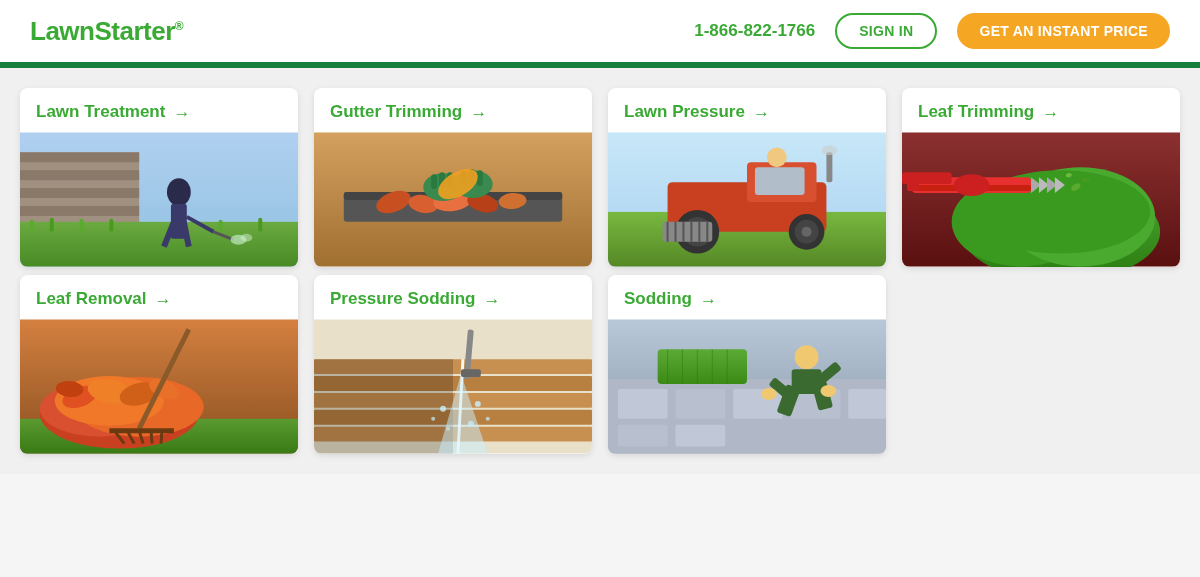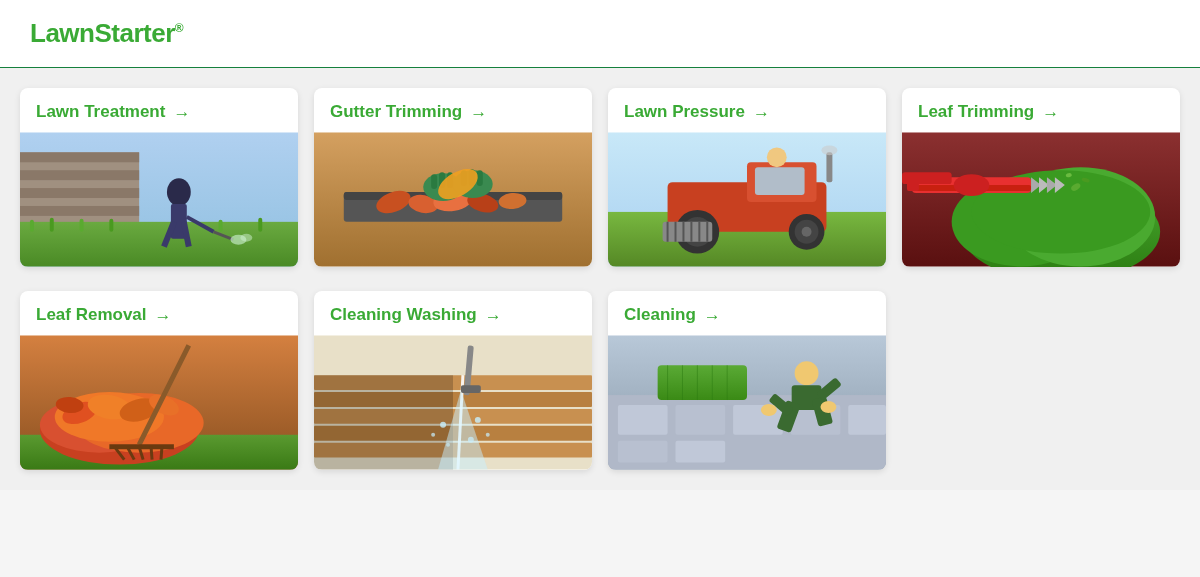--- a/index.html
+++ b/index.html
@@ -11,21 +11,21 @@
     }
 
     
     .header {
       background: #fff;
       display: flex;
       align-items: center;
       justify-content: space-between;
       padding: 0 30px;
       height: 68px;
-      border-bottom: 1px solid #15803d;
+      border-bottom: 6px solid #15803d;
     }
     .logo {
       font-size: 26px;
       font-weight: 900;
       color: #3aaa35;
       letter-spacing: -0.5px;
     }
     .logo sup {
       font-size: 12px;
       font-weight: 700;
@@ -112,20 +112,25 @@
       display: block;
     }
   </style>
 </head>
 <body>
 
 <header class="header">
   <div class="logo">
     <span>LawnStarter</span><sup>®</sup>
   </div>
+  <div class="header-right">
+    <a href="#" class="phone">1-866-822-1766</a>
+    <button class="sign-in-btn">SIGN IN</button>
+    <button class="instant-price-btn">GET AN INSTANT PRICE</button>
+  </div>
 </header>
 
 <main class="main">
 
   <div class="grid">
 
     <div class="card">
       <div class="card-title">
         <span>Lawn Treatment</span>
         <span class="arrow">→</span>
@@ -302,21 +307,21 @@
 
           <ellipse cx="175" cy="55" rx="5" ry="3" fill="#5aaa30" transform="rotate(-30 175 55)"></ellipse>
           <ellipse cx="185" cy="48" rx="4" ry="2" fill="#4a9a20" transform="rotate(15 185 48)"></ellipse>
           <ellipse cx="168" cy="43" rx="3" ry="2" fill="#6abb40" transform="rotate(-10 168 43)"></ellipse>
         </svg>
       </div>
     </div>
 
   </div>
 
-  <div class="grid" style="margin-top:24px;">
+  <div class="grid" style="margin-top:8px;">
 
     <div class="card">
       <div class="card-title">
         <span>Leaf Removal</span>
         <span class="arrow">→</span>
       </div>
       <div>
         <svg class="service-image" viewBox="0 0 280 135" xmlns="http://www.w3.org/2000/svg">
           <defs>
             <linearGradient id="leafBg" x1="0" y1="0" x2="0" y2="1">
@@ -350,21 +355,21 @@
           <line x1="108" y1="112" x2="115" y2="125" stroke="#6a3a10" stroke-width="3"></line>
           <line x1="120" y1="112" x2="124" y2="125" stroke="#6a3a10" stroke-width="3"></line>
           <line x1="132" y1="112" x2="133" y2="125" stroke="#6a3a10" stroke-width="3"></line>
           <line x1="143" y1="112" x2="142" y2="125" stroke="#6a3a10" stroke-width="3"></line>
         </svg>
       </div>
     </div>
 
     <div class="card">
       <div class="card-title">
-        <span>Cleaning Washing</span>
+        <span>Pressure Sodding</span>
         <span class="arrow">→</span>
       </div>
       <div>
         <svg class="service-image" viewBox="0 0 280 135" xmlns="http://www.w3.org/2000/svg">
           <defs>
             <linearGradient id="deckBg" x1="0" y1="0" x2="0" y2="1">
               <stop offset="0%" stop-color="#c09050"></stop>
               <stop offset="100%" stop-color="#906830"></stop>
             </linearGradient>
           </defs>
@@ -390,21 +395,21 @@
           <circle cx="158" cy="105" r="3" fill="rgba(200,240,255,0.7)"></circle>
 
           <rect x="155" y="10" width="6" height="50" fill="#888" rx="2" transform="rotate(5 155 10)"></rect>
           <rect x="148" y="50" width="20" height="8" fill="#666" rx="2"></rect>
         </svg>
       </div>
     </div>
 
     <div class="card">
       <div class="card-title">
-        <span>Cleaning</span>
+        <span>Sodding</span>
         <span class="arrow">→</span>
       </div>
       <div>
         <svg class="service-image" viewBox="0 0 280 135" xmlns="http://www.w3.org/2000/svg">
           <defs>
             <linearGradient id="sodBg" x1="0" y1="0" x2="0" y2="1">
               <stop offset="0%" stop-color="#b8c8d8"></stop>
               <stop offset="100%" stop-color="#8898a8"></stop>
             </linearGradient>
             <linearGradient id="sodGrass" x1="0" y1="0" x2="0" y2="1">

